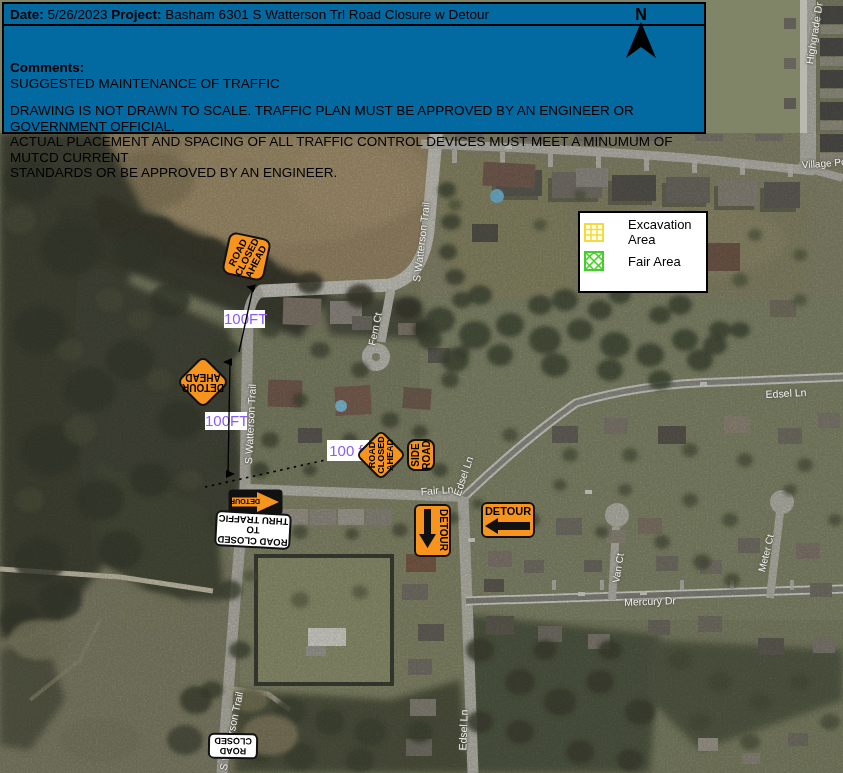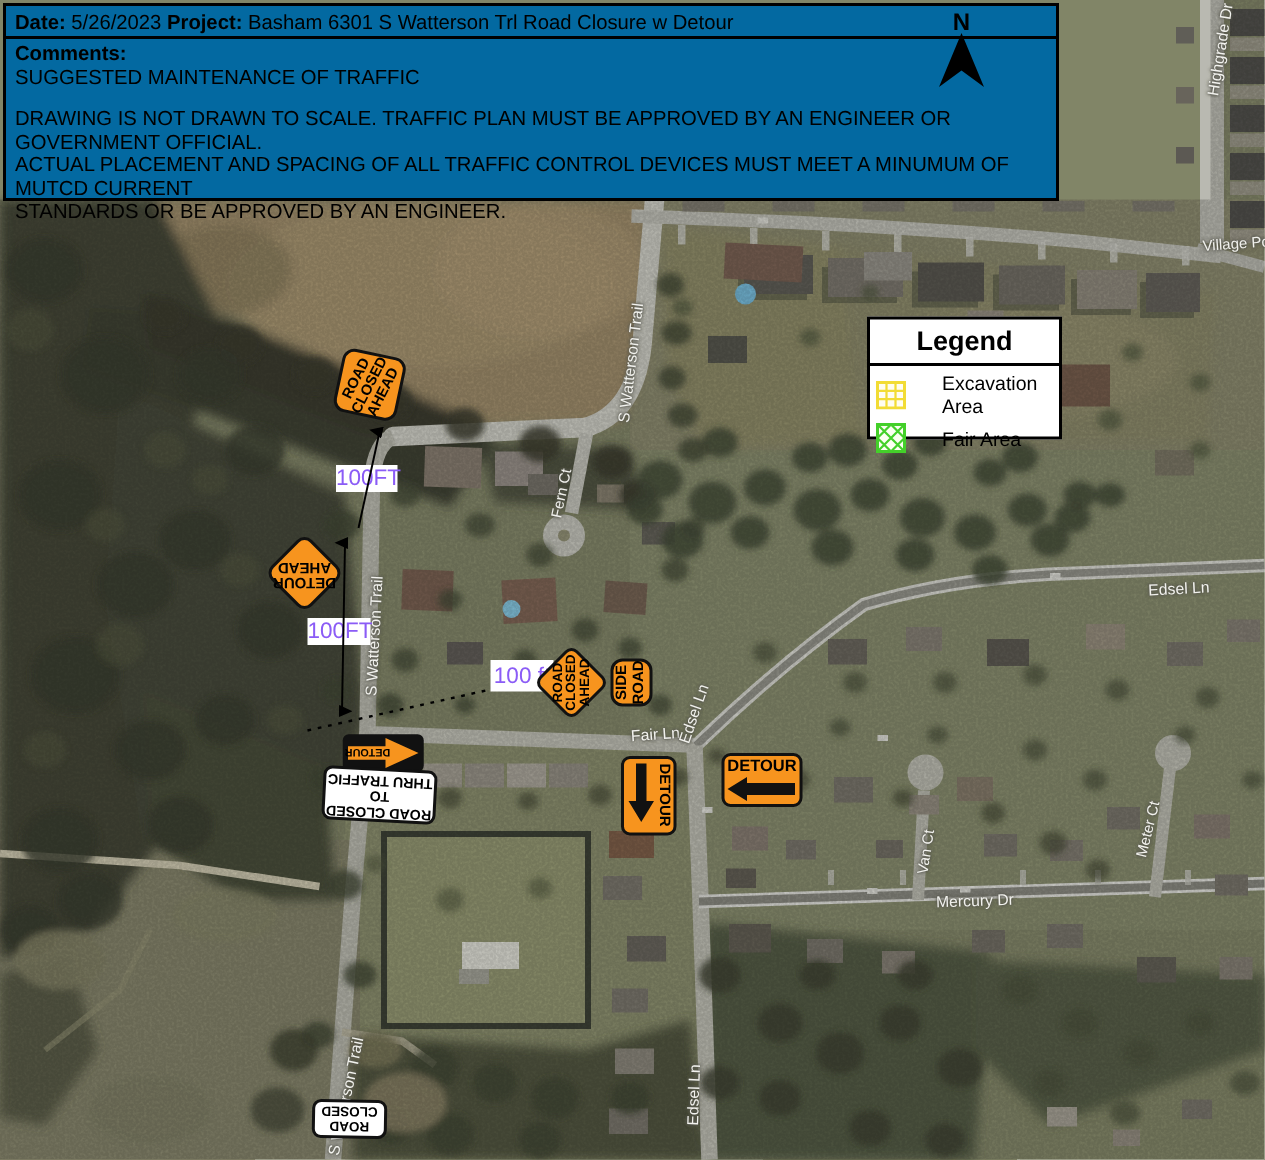--- a/index.html
+++ b/index.html
@@ -1,20 +1,20 @@
 <!DOCTYPE html>
 <html><head>
 <meta charset="utf-8">
 <style>
 html,body{margin:0;padding:0;}
 body{width:843px;height:773px;position:relative;overflow:hidden;background:#fff;font-family:"Liberation Sans",sans-serif;}
 #map{position:absolute;left:0;top:0;}
 .hdr{position:absolute;left:2px;top:2px;width:704px;height:132px;background:#0369a1;border:2px solid #000;box-sizing:border-box;z-index:20;}
 .hdr .row1{border-bottom:2px solid #000;padding:3px 0 2px 6px;font-size:13.5px;}
-.hdr .body{padding:2px 0 0 6px;font-size:13.5px;line-height:15.5px;}
+.hdr .body{padding:2px 0 0 6px;font-size:13.5px;line-height:15.5px;margin-top:32px;}
 .lbl{position:absolute;color:#f2f2ee;font-size:10.5px;white-space:nowrap;z-index:5;
   text-shadow:0 0 2px #5a5a50,0 0 2px #5a5a50,0 0 3px #5a5a50;}
 .wlab{position:absolute;background:#fff;color:#8b5cf6;z-index:8;white-space:nowrap;}
 .sign{position:absolute;box-sizing:border-box;z-index:10;}
 .osq{background:#f7941e;border:2px solid #111;}
 .legend{position:absolute;left:578px;top:211px;width:130px;height:82px;background:#fff;border:2px solid #000;box-sizing:border-box;z-index:15;}
 .legend .tit{font-weight:bold;font-size:18px;text-align:center;border-bottom:2px solid #000;height:29px;line-height:28px;}
 .legend .it{display:flex;align-items:center;margin:4px 0 0 4px;font-size:13px;gap:18px;}
 .legend .it svg{margin-right:6px;flex:none;}
 </style>
@@ -393,21 +393,20 @@
   ACTUAL PLACEMENT AND SPACING OF ALL TRAFFIC CONTROL DEVICES MUST MEET A MINUMUM OF MUTCD CURRENT<br>
   STANDARDS OR BE APPROVED BY AN ENGINEER.</div>
 </div>
 
 <svg width="60" height="70" viewBox="0 0 60 70" style="position:absolute;left:612px;top:2px;z-index:21;" xmlns="http://www.w3.org/2000/svg">
 <text x="29" y="18" font-family="Liberation Sans" font-size="16" font-weight="bold" text-anchor="middle" fill="#000">N</text>
 <path d="M29 20 L44 56 L29 45 L14 56 Z" fill="#000"></path>
 </svg>
 
 <div class="legend">
-  <div class="tit">Legend</div>
   <div class="it">
       <svg width="20" height="19" viewBox="0 0 20 19">
         <rect x="1" y="1" width="18" height="17" fill="#fffdf0" stroke="#f2dc35" stroke-width="2"></rect>
         <path d="M7 1 V18 M13 1 V18 M1 6.5 H19 M1 12 H19" stroke="#f2dc35" stroke-width="1.5" fill="none"></path>
       </svg>
       <span>Excavation Area</span>
     </div>
   <div class="it">
       <svg width="20" height="20" viewBox="0 0 20 20">
         <rect x="1" y="1" width="18" height="18" fill="#fbfff0" stroke="#44d02a" stroke-width="2"></rect>

